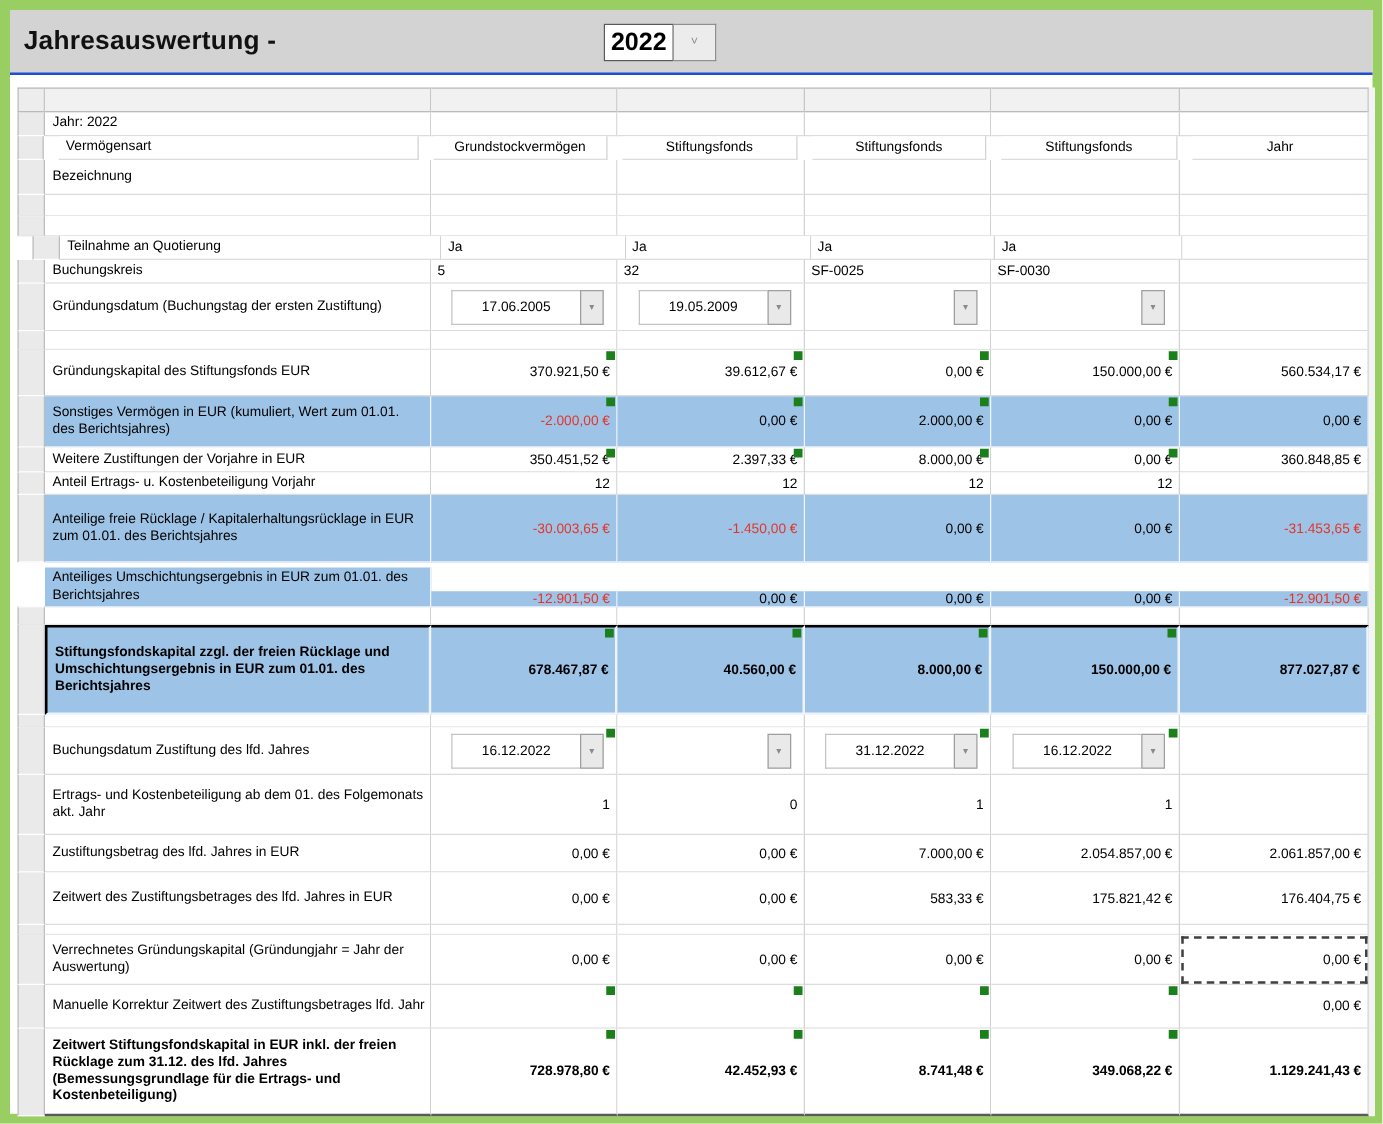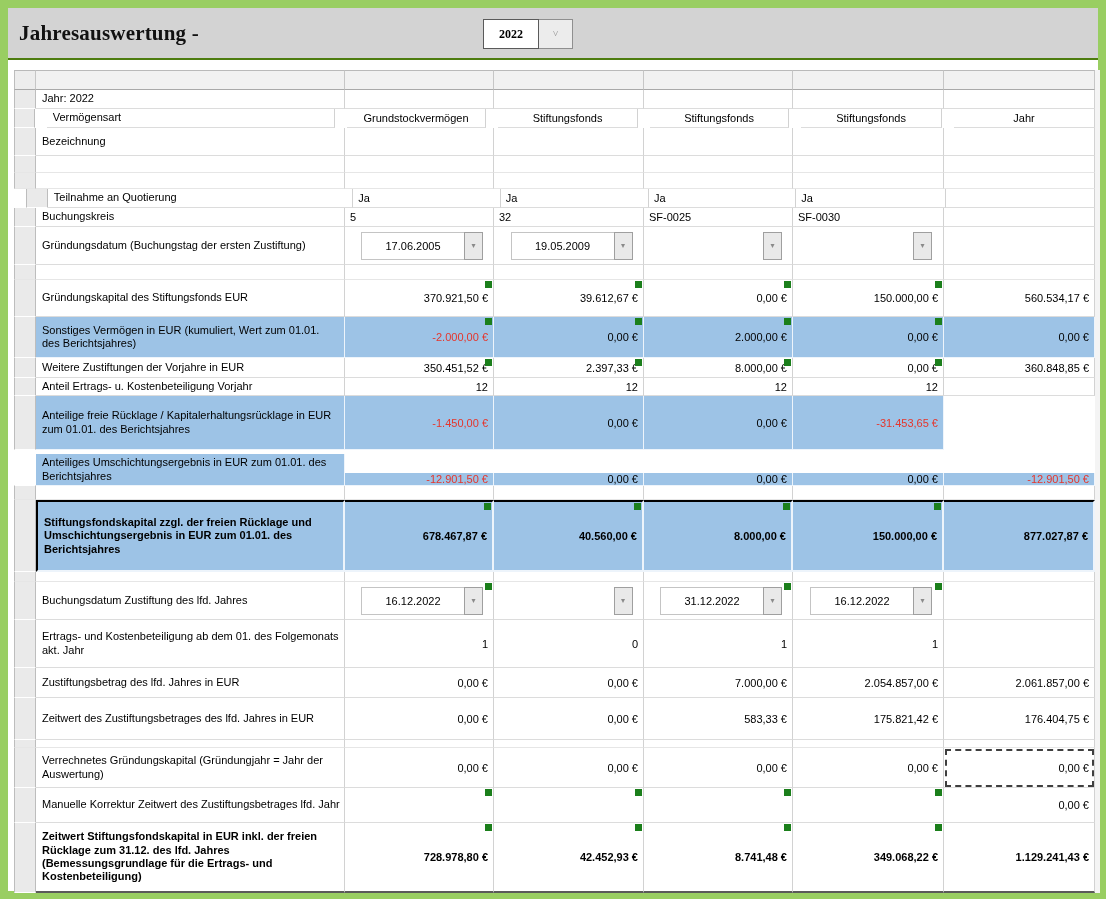--- a/index.html
+++ b/index.html
@@ -1,23 +1,23 @@
 <!DOCTYPE html>
 <html style="--green: #99CE62; --titlebar: #D3D3D3; --blue: #9DC3E6; --red: #E5352B; --marker: #1B7F1B;"><head>
 <meta charset="utf-8">
 <style>
   html,body{margin:0;padding:0;}
   body{width:1106px;height:899px;overflow:hidden;background:#fff;
        font-family:"Liberation Sans",sans-serif;position:relative;}
   .frame{position:absolute;inset:0;border:8px solid var(--green,#99CE62);box-sizing:border-box;background:#fff;}
   
-  .titlebar{height:50px;background:var(--titlebar,#D3D3D3);border-bottom:2px solid #4d7c0f;position:relative;display:flex;align-items:center;font-family:Liberation Serif, serif;}
+  .titlebar{height:50px;background:var(--titlebar,#D3D3D3);border-bottom:2px solid #1d4ed8;position:relative;display:flex;align-items:center;}
   .title{font-size:21px;font-weight:bold;color:#111;padding-left:11px;letter-spacing:.2px;}
   .yearbox{position:absolute;left:475px;top:11px;height:30px;display:flex;}
-  .yearfield{width:56px;background:#fff;border:1px solid #5a5a5a;font-weight:bold;font-size:12px;
+  .yearfield{width:56px;background:#fff;border:1px solid #5a5a5a;font-weight:bold;font-size:20px;
              display:flex;align-items:center;justify-content:center;box-sizing:border-box;color:#000;}
   .yearbtn{width:34px;background:#ECECEC;border:1px solid #8f8f8f;border-left:none;display:flex;
            align-items:center;justify-content:center;box-sizing:border-box;}
   .chev{color:#8a8a8a;font-size:10px;line-height:1;}
   
   .sheet{position:relative;margin:10px 0 0 6px;width:1081px;}
   .right-strip{position:absolute;top:0;bottom:0;left:1081px;width:5px;background:#F4F4F4;}
   .row{display:flex;}
   .cell{box-sizing:border-box;position:relative;display:flex;align-items:center;overflow:hidden;
         border-right:1px solid #D2D2D2;border-bottom:1px solid #DCDCDC;background:#fff;}
@@ -316,20 +316,23 @@
           <span class="val">12</span>
         </div>
         <div class="cell c-v right"></div>
       </div>
       <div class="row blue" style="height: 54px;">
         <div class="cell c-g"></div>
         <div class="cell c-l">
           <span class="lab">Anteilige freie Rücklage / Kapitalerhaltungsrücklage in EUR zum 01.01. des Berichtsjahres</span>
         </div>
         <div class="cell c-v right red">
+          <span class="val">-30.003,65 €</span>
+        </div>
+        <div class="cell c-v right red">
           <span class="val">-1.450,00 €</span>
         </div>
         <div class="cell c-v right">
           <span class="val">0,00 €</span>
         </div>
         <div class="cell c-v right">
           <span class="val">0,00 €</span>
         </div>
         <div class="cell c-v right red">
           <span class="val">-31.453,65 €</span>

